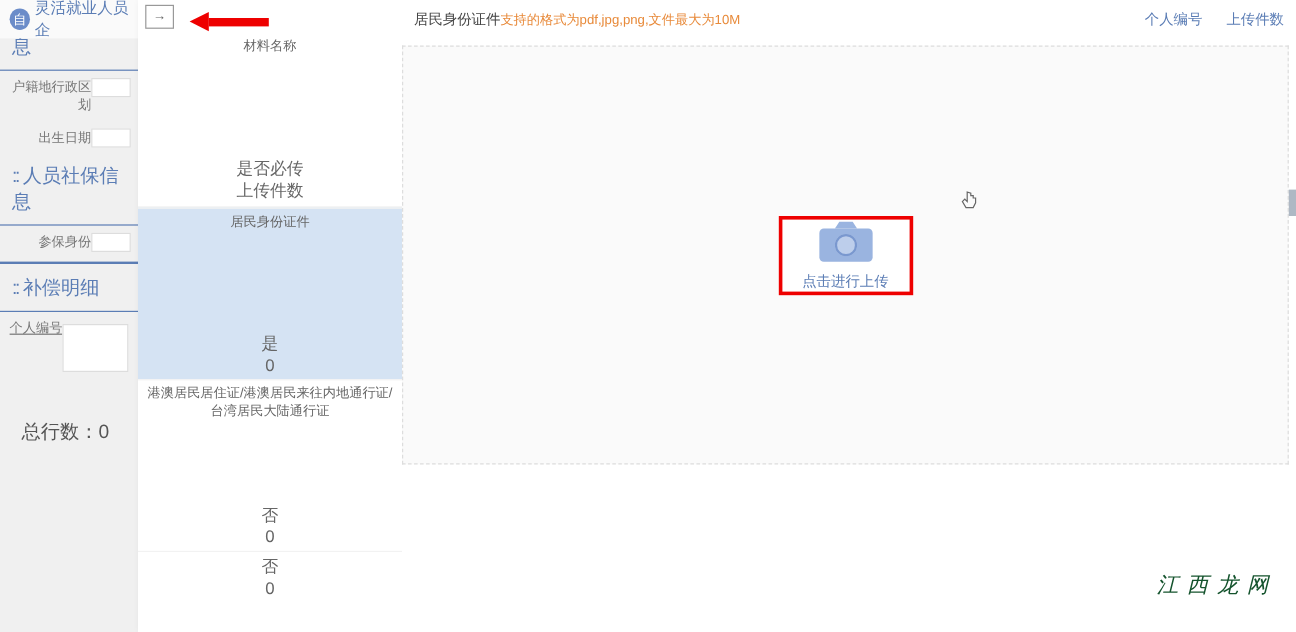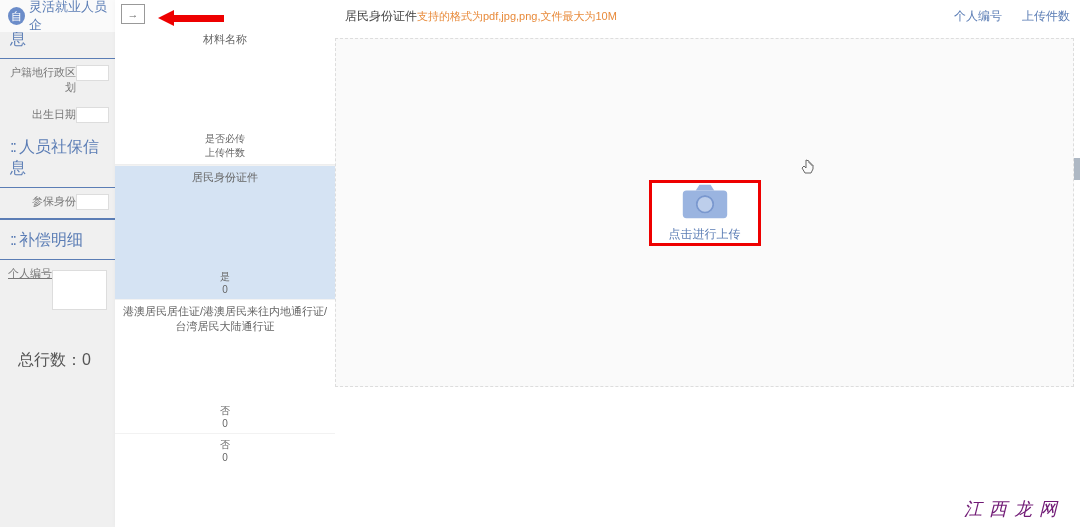--- a/index.html
+++ b/index.html
@@ -23,21 +23,21 @@
     
     .mat-panel { position: absolute; top: 0; left: 115px; width: 220px; height: 527px; background: #fff; box-shadow: 2px 0 6px rgba(0,0,0,0.08); }
     .mat-header { height: 28px; padding: 4px 6px; }
     .collapse-btn { width: 24px; height: 20px; border: 1px solid #999; background: #fff; display: flex; align-items: center; justify-content: center; font-size: 11px; color: #666; cursor: pointer; }
     .mat-table { width: 100%; }
     .mat-row { display: flex; align-items: center; min-height: 32px; padding: 4px 0; flex-direction: column; }
     .mat-row.header { color: #555; font-size: 11px; border-bottom: 1px solid #eee; }
     .mat-row.selected { background: #d5e3f3; }
     .mat-row + .mat-row:not(.header) { border-top: 1px solid #f2f2f2; }
     .col-name { flex: 0 0 100px; padding: 0 6px; font-size: 11px; color: #666; text-align: center; line-height: 1.4; }
-    .col-req, .col-cnt { flex: 1; text-align: center; font-size: 10px; color: #666; }
+    .col-req, .col-cnt { flex: 1; text-align: center; font-size: 14px; color: #666; }
     
     
     .arrow-annot { position: absolute; top: 10px; left: 158px; display: flex; align-items: center; }
     .arrow-head { width: 0; height: 0; border-top: 8px solid transparent; border-bottom: 8px solid transparent; border-right: 16px solid #e00; }
     .arrow-shaft { width: 50px; height: 7px; background: #e00; }
     
     
     .main-area { position: absolute; top: 0; left: 335px; right: 0; height: 527px; background: #fff; }
     .main-header { display: flex; align-items: center; height: 32px; padding: 0 10px; font-size: 12px; }
     .doc-title { flex: 0 0 auto; color: #444; }
@@ -52,21 +52,21 @@
     
     .camera-svg { width: 52px; height: 40px; }
     
     
     .cursor-ind { position: absolute; top: 158px; left: 800px; width: 16px; height: 18px; }
     
     
     .scroll-ind { position: absolute; top: 158px; right: 0; width: 6px; height: 22px; background: #aeb8c4; }
     
     
-    .watermark { position: absolute; bottom: 6px; right: 22px; font-size: 18px; color: #701a75; font-style: italic; letter-spacing: 1px; }
+    .watermark { position: absolute; bottom: 28px; right: 22px; font-size: 18px; color: #14532d; font-style: italic; letter-spacing: 1px; }
   </style>
 </head>
 <body>
 
 <div class="bg-left">
   <div class="bg-header">
     <span class="logo-circle">自</span>
     <span class="bg-title">灵活就业人员企</span>
   </div>
 

